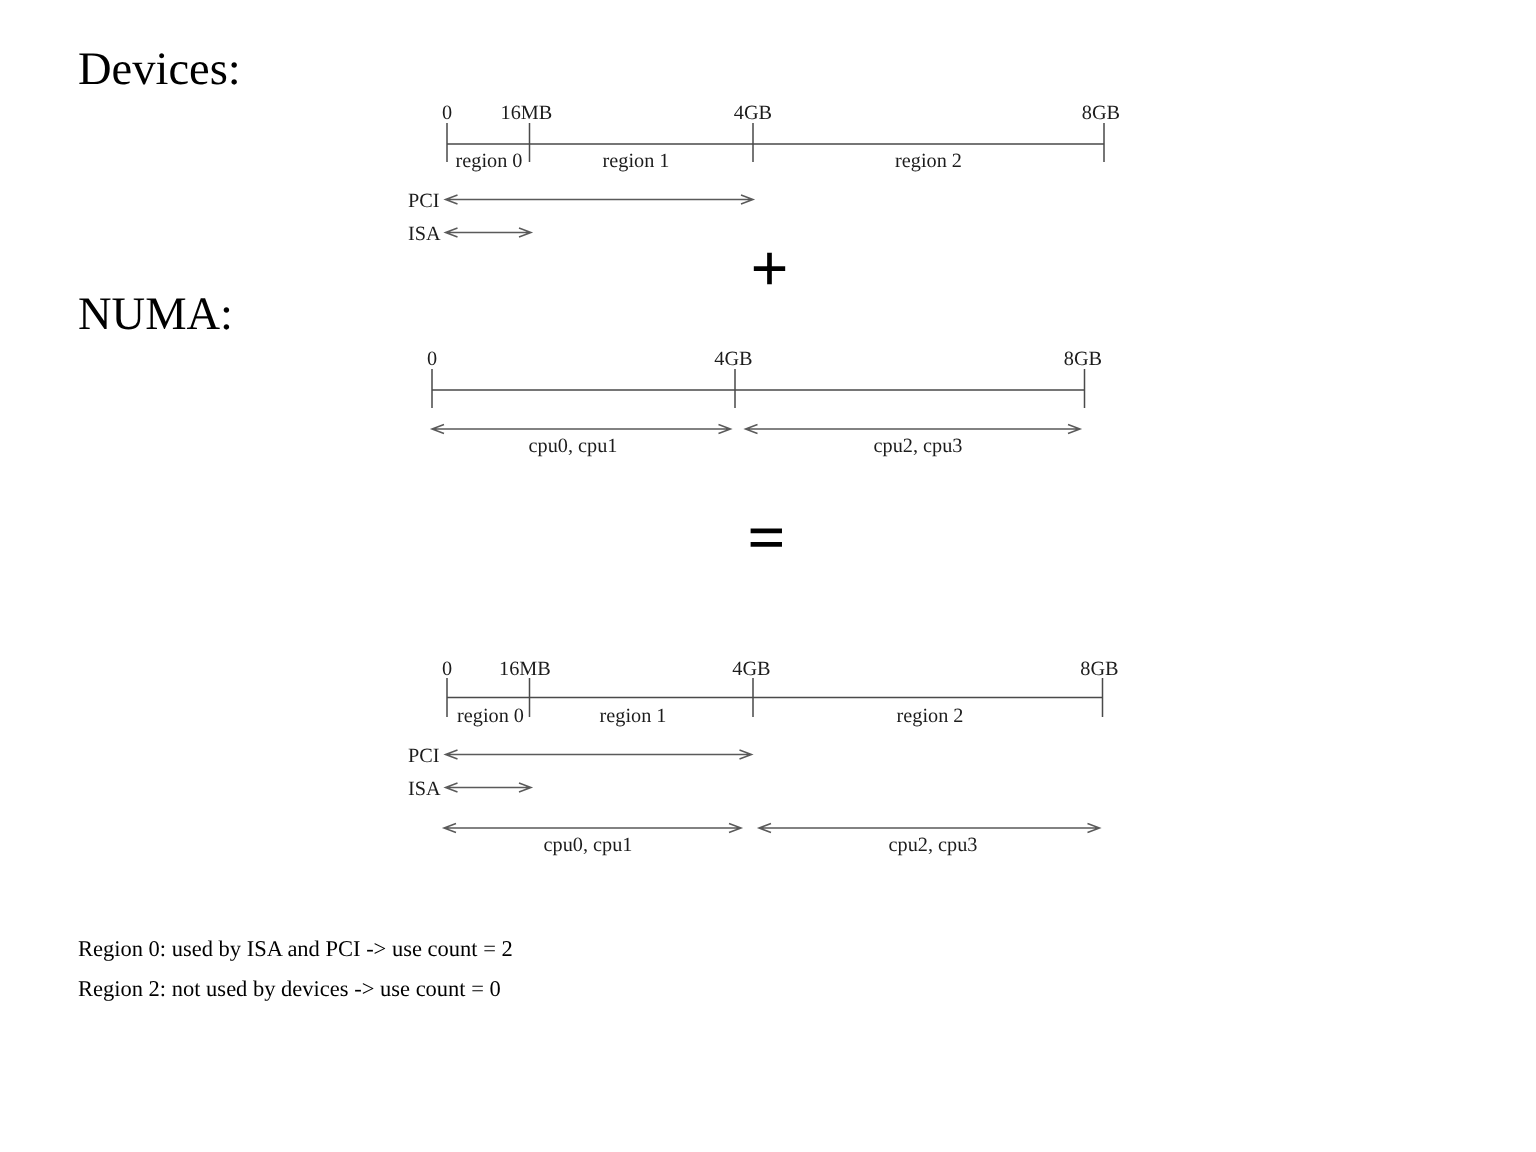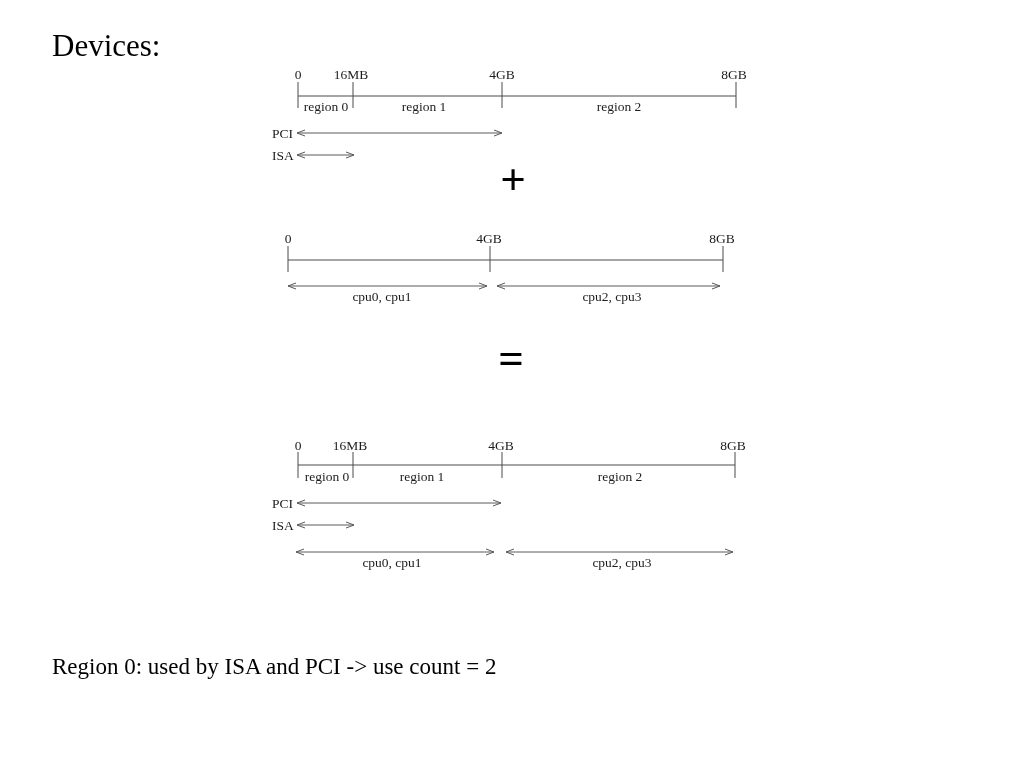--- a/index.html
+++ b/index.html
@@ -11,38 +11,39 @@
   #t-devices { left:52px; top:29px; }
   #t-numa    { left:52px; top:192px; }
   .op {
     position:absolute; width:50px; height:50px;
     display:flex; align-items:center; justify-content:center;
     font-size:45px; font-weight:bold;
   }
   #op-plus   { left:488px; top:154px; }
   #op-equals { left:486px; top:333px; }
   .footer {
-    position:absolute; left:52px; top:654px;
-    font-size:23px; line-height:26.5px; white-space:nowrap;
+    position:absolute; left:52px; top:620px;
+    font-size:15px; line-height:26.5px; white-space:nowrap;
   }
   svg.diagram-layer { position:absolute; left:0; top:0; }
   svg .axis  { stroke:#4a4a4a; stroke-width:1; fill:none; }
   svg .arrow { stroke:#5a5a5a; stroke-width:1; fill:none; }
   svg text {
     font-family:"Liberation Serif", serif;
     font-size:13.5px; fill:#1c1c1c;
   }
 </style>
 </head>
 <body>
 
 <div class="slide">
 
   <div class="title" id="t-devices">Devices:</div>
 
+  <div class="title" id="t-numa">NUMA:</div>
 
   <div class="op" id="op-plus">+</div>
 
   <div class="op" id="op-equals">=</div>
 
   <svg class="diagram-layer" width="1024" height="768" viewBox="0 0 1024 768">
 
     <g>
       <path class="axis" d="M298 96 H736 M298 82 V108 M353 82 V108 M502 82 V108 M736 82 V108"></path>
       <text x="298" y="79" text-anchor="middle">0</text>
@@ -84,15 +85,16 @@
       <path class="arrow" d="M305 522 L297 525 L305 528 M297 525 H354 M346 522 L354 525 L346 528"></path>
       <path class="arrow" d="M304 549 L296 552 L304 555 M296 552 H494 M486 549 L494 552 L486 555"></path>
       <path class="arrow" d="M514 549 L506 552 L514 555 M506 552 H733 M725 549 L733 552 L725 555"></path>
       <text x="392" y="567" text-anchor="middle">cpu0, cpu1</text>
       <text x="622" y="567" text-anchor="middle">cpu2, cpu3</text>
     </g>
   </svg>
 
   <div class="footer">
     <div>Region 0: used by ISA and PCI -&gt; use count = 2</div>
+    <div>Region 2: not used by devices -&gt; use count = 0</div>
   </div>
 
 </div>
 
 </body></html>

